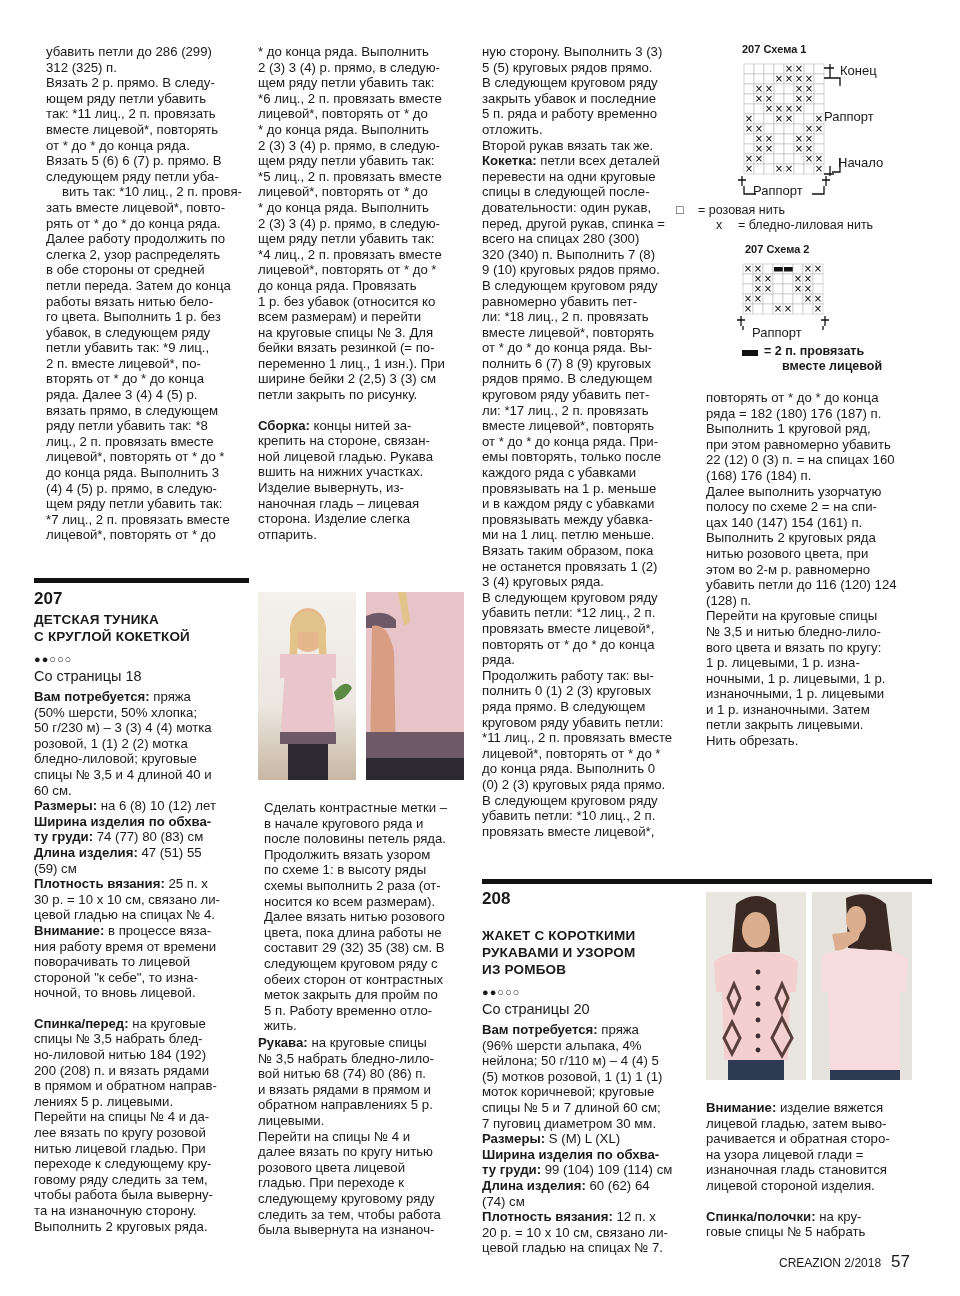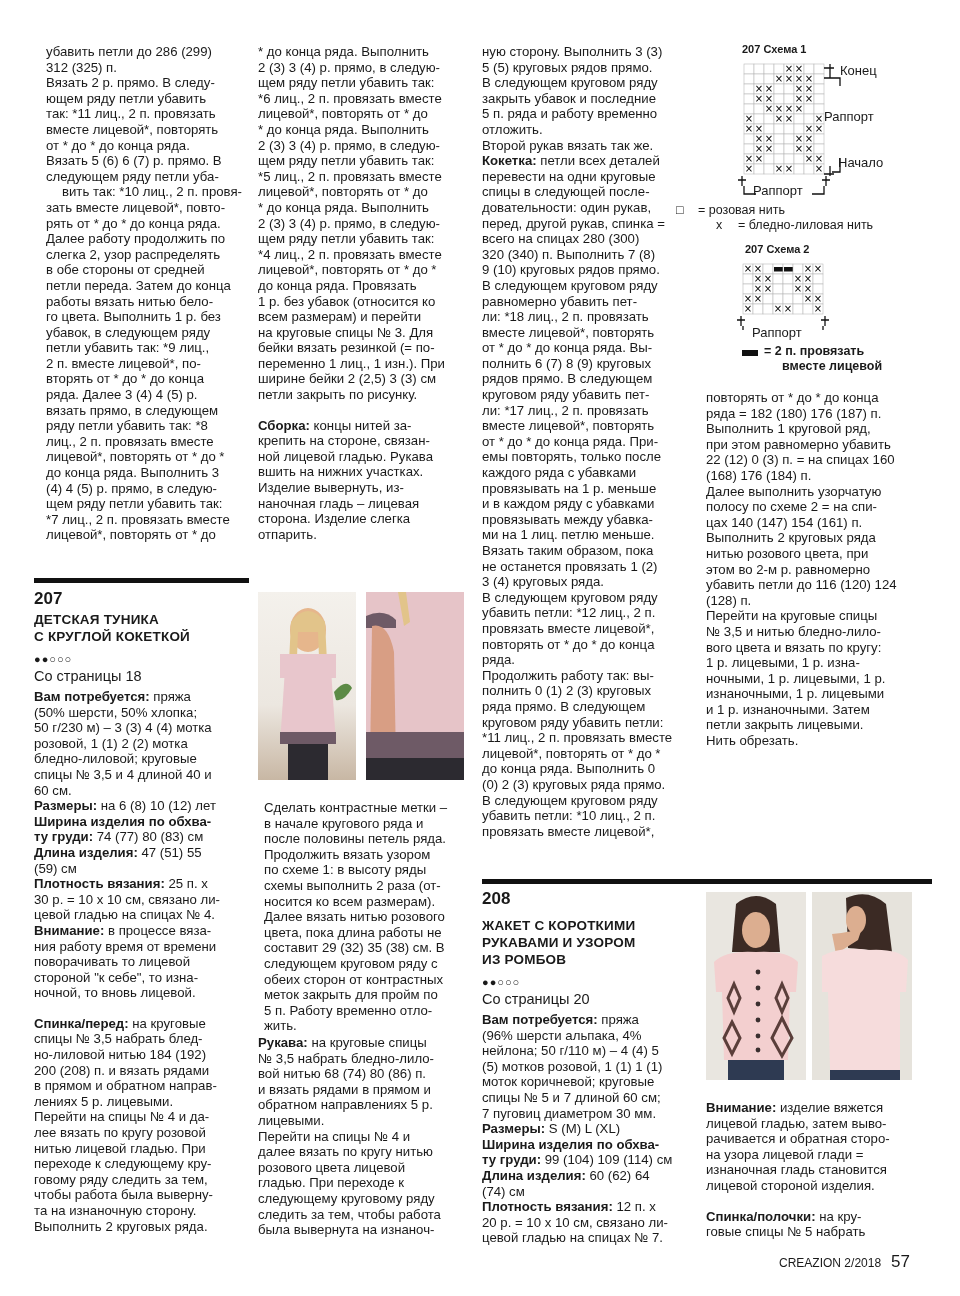--- a/index.html
+++ b/index.html
@@ -512,21 +512,21 @@
       <span style="display: block; white-space: nowrap;">гладью. При переходе к</span>
       <span style="display: block; white-space: nowrap;">следующему круговому ряду</span>
       <span style="display: block; white-space: nowrap;">следить за тем, чтобы работа</span>
       <span style="display: block; white-space: nowrap;">была вывернута на изнаноч-</span>
     </div>
 </div>
 
 <div class="rule" style="left:482px; top:879px; width:450px;"></div>
 <div class="col" style="left:482px; top:889px; width:215px;">
   <div class="num">208</div>
-  <div class="ttl" style="margin-top:8px;">ЖАКЕТ С КОРОТКИМИ</div>
+  <div class="ttl" style="margin-top:18px;">ЖАКЕТ С КОРОТКИМИ</div>
   <div class="ttl">РУКАВАМИ И УЗОРОМ</div>
   <div class="ttl">ИЗ РОМБОВ</div>
   <div class="dots" style="margin-top:6px;">●●○○○</div>
   <div class="from">Со страницы 20</div>
   <div class="lines" style="margin-top:4px;">
     <span><b>Вам потребуется:</b><span style="display:inline"> пряжа</span></span>
     <span>(96% шерсти альпака, 4%</span>
     <span>нейлона; 50 г/110 м) – 4 (4) 5</span>
     <span>(5) мотков розовой, 1 (1) 1 (1)</span>
     <span>моток коричневой; круговые</span>

